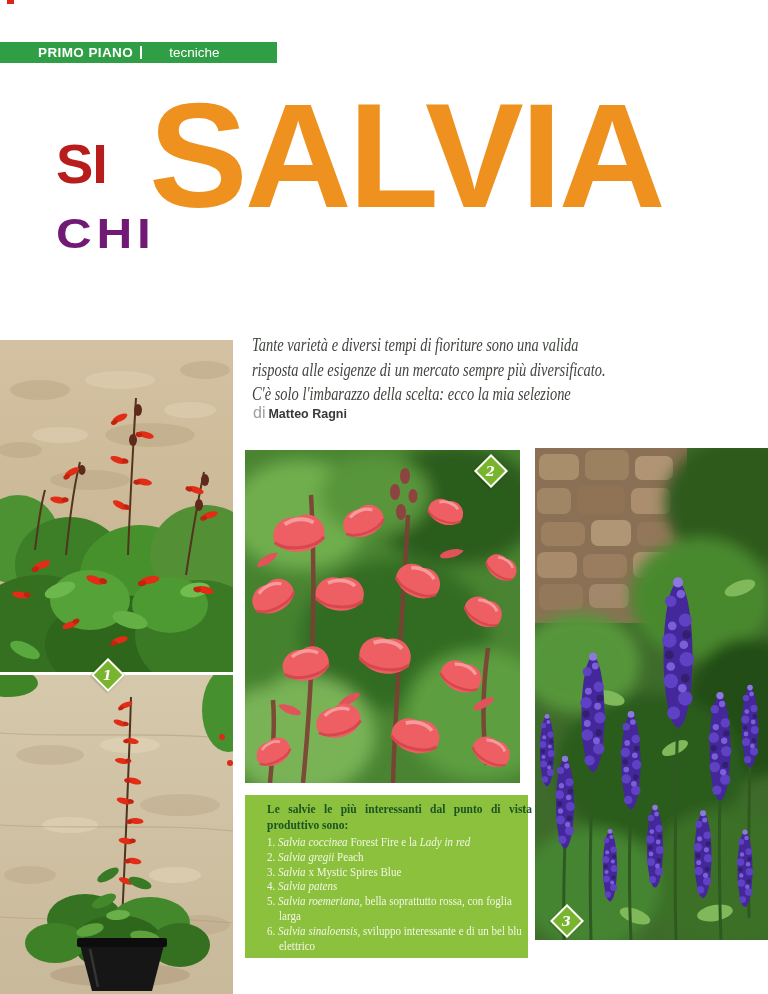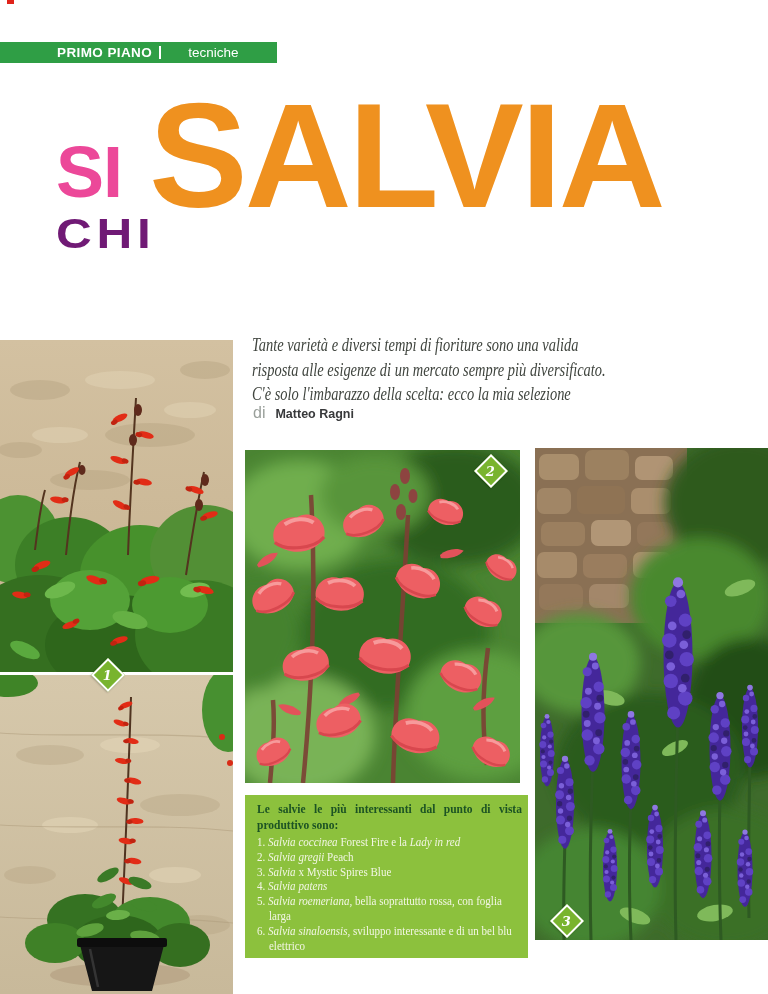--- a/index.html
+++ b/index.html
@@ -4,62 +4,62 @@
 <style>
   html,body{margin:0;padding:0;background:#ffffff;}
   .page{position:relative;width:768px;height:994px;background:#fff;overflow:hidden;
         font-family:"Liberation Sans",sans-serif;}
 
   
   .corner-mark{position:absolute;left:7px;top:0;width:7px;height:4px;background:#e0231a;}
 
   
   .kicker{position:absolute;left:0;top:42px;width:277px;height:21px;background:#2f9e45;
-          display:flex;align-items:center;padding-left:57px;box-sizing:border-box;color:#fff;}
+          display:flex;align-items:center;padding-left:38px;box-sizing:border-box;color:#fff;}
   .kicker .primary{font:700 13.5px/1 "Liberation Sans",sans-serif;letter-spacing:.4px;}
   .kicker .divider{width:2px;height:13px;background:#fff;margin:0 7px;flex:0 0 auto;}
   .kicker .secondary{font:400 13.5px/1 "Liberation Sans",sans-serif;margin-left:20px;}
 
   
   .t-word{position:absolute;line-height:1;font-family:"Liberation Sans",sans-serif;
           font-weight:800;white-space:nowrap;}
-  #t-si{left:56px;top:136px;font-size:72px;color:#ec4899;letter-spacing:-1px;}
+  #t-si{left:56px;top:136px;font-size:56px;color:#b91c1c;letter-spacing:-1px;}
   #t-salvia{left:149px;top:82px;font-size:148px;color:#ef911f;letter-spacing:-3px;}
   #t-chi{left:56px;top:213px;font-size:42px;color:#701a75;letter-spacing:4px;}
   #t-chi .stretch{display:inline-block;transform:scaleX(1.18);transform-origin:left center;}
   #t-puo{left:216px;top:169px;font-size:146px;color:#161616;letter-spacing:-3px;}
 
   
   .standfirst{position:absolute;left:252px;top:333px;margin:0;width:640px;
               font:italic 18.5px/24.5px "Liberation Serif",serif;color:#40453f;
               white-space:pre-line;transform:scaleX(.78);transform-origin:0 0;}
   .byline{position:absolute;left:253px;top:404px;margin:0;}
   .byline .prefix{font-size:16px;color:#9aa09b;}
-  .byline .name{font-size:12.5px;font-weight:700;color:#38393b;margin-left:10px;}
+  .byline .name{font-size:12.5px;font-weight:700;color:#38393b;margin-left:3px;}
 
   
   .photo{position:absolute;overflow:hidden;margin:0;}
   .photo svg{display:block;}
   #ph1{left:0;top:340px;width:233px;height:332px;}
   #ph2{left:0;top:675px;width:233px;height:319px;}
   #ph3{left:245px;top:450px;width:275px;height:333px;}
   #ph4{left:535px;top:448px;width:233px;height:492px;}
 
   
   .badge{position:absolute;width:20px;height:20px;background:#79b42e;border:2px solid #fff;
          transform:rotate(45deg);display:flex;align-items:center;justify-content:center;
          box-shadow:0 1px 2px rgba(0,0,0,.25);}
   #badge1{left:96px;top:663px;}
   #badge2{left:479px;top:459px;}
   #badge3{left:555px;top:909px;}
   .badge span{transform:rotate(-45deg);font:700 italic 13px "DejaVu Serif",serif;color:#fff;}
 
   
   .info-box{position:absolute;left:245px;top:795px;width:283px;min-height:153px;
-            background:#8cc13d;box-sizing:border-box;padding:7px 12px 5px;}
+            background:#8cc13d;box-sizing:border-box;padding:7px 22px 5px;}
   .box-inner{width:288px;transform:scaleX(.92);transform-origin:0 0;}
   .box-heading{margin:0;font:700 12.5px/15.5px "Liberation Serif",serif;color:#1c5324;
                text-align:justify;}
   .box-list{list-style:none;margin:2px 0 0;padding:0;
             font:12px/14.8px "Liberation Serif",serif;color:#f2f6e4;}
   .box-list li{padding-left:13px;text-indent:-13px;}
 </style>
 </head>
 <body>
 

